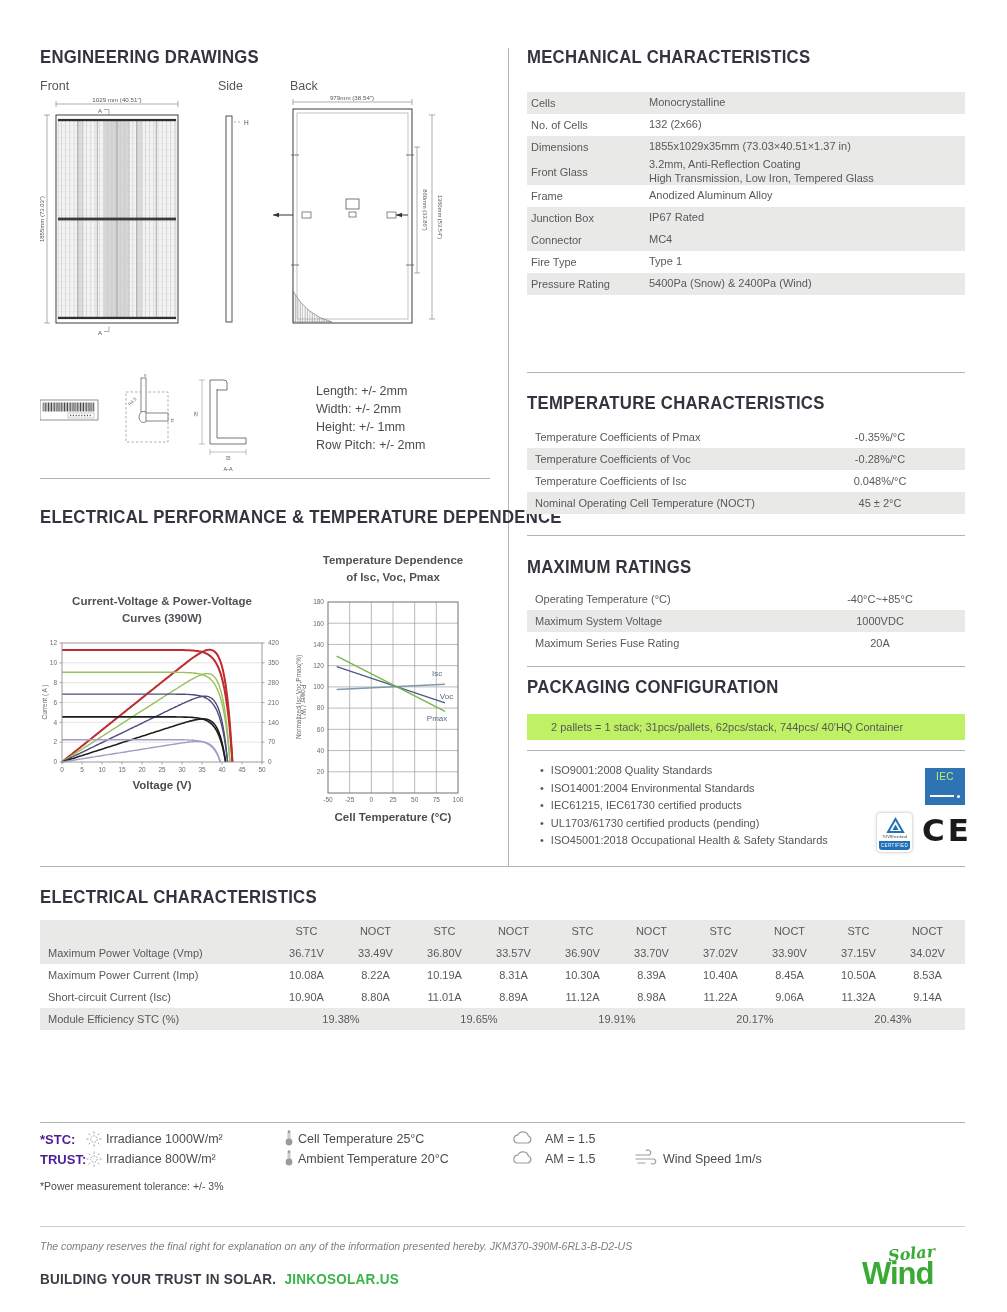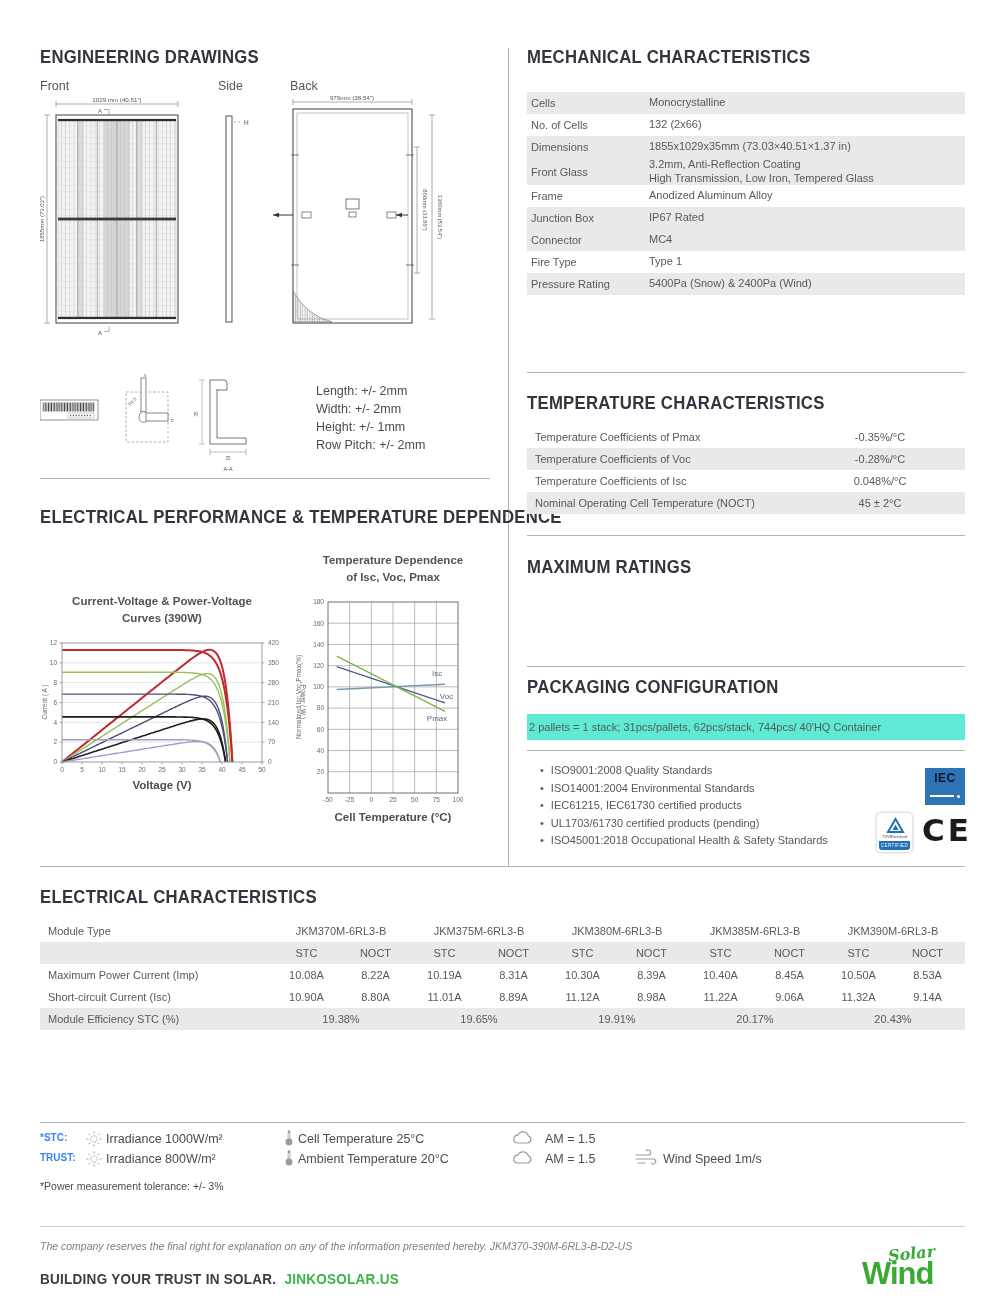--- a/index.html
+++ b/index.html
@@ -13,50 +13,50 @@
 .hline{position:absolute;height:1px;background:#b3b3b3}
 .hline.light{background:#cfcfcf}
 .sublabel{position:absolute;font-size:12.5px;color:#55565a}
 
 .srow{display:flex;align-items:center;min-height:22px;font-size:11px;color:#58595b}
 .srow.gray{background:#e9e9e7}
 .slabel{width:122px;padding-left:4px;flex:none}
 .svalue{flex:1;line-height:13.5px;}
 .crow .slabel2{flex:1;padding-left:8px}
 .crow .svalue2{width:170px;text-align:center;flex:none}
-.bar{position:absolute;background:#5eead4;font-size:11px;line-height:26px;padding-left:2px;color:#58595b}
+.bar{position:absolute;background:#bef264;font-size:11px;line-height:26px;padding-left:24px;color:#58595b}
 .bullets{position:absolute;font-size:11px;color:#565759}
 .bullets .bi{display:flex;margin-bottom:5.5px}
 .bullets .dot{margin-right:7px;color:#565759}
 
 .erow{display:flex;align-items:center;height:22px;font-size:11px;color:#58595b}
 .erow.gray{background:#e9e9e7}
 .elabel{width:232px;padding-left:8px;flex:none}
 .ecell{width:69px;text-align:center;flex:none}
 .ecell.mod{width:138px}
 .ecell.wide{width:138px}
 
 svg text{font-family:"Liberation Sans",sans-serif}
 .ctitle{font-size:11.5px;font-weight:700;fill:#515258}
 .tick{font-size:6.5px;fill:#6a6b6e}
 .axis-big{font-size:11.5px;fill:#4c4d52;font-weight:700}
 .slbl{font-size:8px;fill:#5a6b85}
 
-.nlabel{position:absolute;font-size:10px;font-weight:700;color:#3b82f6;white-space:nowrap}
+.nlabel{position:absolute;font-size:13px;font-weight:700;color:#4c1d95;white-space:nowrap}
 .ntext{position:absolute;font-size:12.5px;color:#4b4c50;white-space:nowrap}
 .nicon{position:absolute}
 .tolnote{position:absolute;font-size:10.5px;color:#4b4c50}
 
 .disclaimer{position:absolute;font-size:10.5px;font-style:italic;color:#7d7e82;white-space:nowrap}
 .tagline{position:absolute;font-size:15px;font-weight:700;color:#3b3c45;letter-spacing:.3px;
   transform:scaleX(.9);transform-origin:left center;white-space:nowrap}
 .tagline .site{color:#3bb54a;margin-left:9px}
 
 .ieclogo{position:absolute;width:40px;height:37px;background:#2e74b5}
-.ieclogo .t{position:absolute;top:3px;left:0;right:0;text-align:center;color:#0f172a;font-weight:700;font-size:12px;letter-spacing:.5px}
+.ieclogo .t{position:absolute;top:3px;left:0;right:0;text-align:center;color:#bef264;font-weight:400;font-size:10px;letter-spacing:.5px}
 .ieclogo .u{position:absolute;left:5px;right:11px;bottom:8px;height:2px;background:#fff}
 .ieclogo .d{position:absolute;right:5px;bottom:7px;width:3px;height:3px;border-radius:50%;background:#fff}
 .tuv{position:absolute;width:37px;height:41px;background:#fff;border:1px solid #e2e2e2;border-radius:5px;box-shadow:0 0 3px rgba(0,0,0,.15)}
 .tuv .band{position:absolute;left:2px;right:2px;bottom:2px;height:9px;background:#1f71b8;border-radius:0 0 3px 3px;color:#fff;font-size:4.5px;line-height:9px;text-align:center;letter-spacing:.4px}
 .tuv .nm{position:absolute;left:0;right:0;top:22px;text-align:center;font-size:3.8px;color:#444}
 .ce{position:absolute;font-size:31px;font-weight:700;color:#1a1a1a;letter-spacing:3px;font-family:"DejaVu Sans",sans-serif}
 .jlogo{position:absolute;color:#3aaa35}
 .jlogo .main{font-size:31px;font-weight:800;letter-spacing:-1px;font-family:"Liberation Sans",sans-serif}
 .jlogo .sub{position:absolute;top:-12px;right:-2px;font-family:"DejaVu Serif",serif;font-style:italic;font-weight:700;font-size:16px;transform:rotate(-6deg)}
 </style>
@@ -372,20 +372,34 @@
         <div class="slabel2">Temperature Coefficients of Isc</div>
         <div class="svalue2">0.048%/°C</div>
       </div>
       <div class="srow crow gray">
         <div class="slabel2">Nominal Operating Cell Temperature (NOCT)</div>
         <div class="svalue2">45 ± 2°C</div>
       </div>
     </div>
 
   <div class="h1" style="left:527px;top:556px">MAXIMUM RATINGS</div>
+  <div class="abs" id="max-rows" style="left:527px;top:588px;width:438px">
+      <div class="srow crow">
+        <div class="slabel2">Operating Temperature (°C)</div>
+        <div class="svalue2">-40°C~+85°C</div>
+      </div>
+      <div class="srow crow gray">
+        <div class="slabel2">Maximum System Voltage</div>
+        <div class="svalue2">1000VDC</div>
+      </div>
+      <div class="srow crow">
+        <div class="slabel2">Maximum Series Fuse Rating</div>
+        <div class="svalue2">20A</div>
+      </div>
+    </div>
 
   <div class="h1" style="left:527px;top:676px">PACKAGING CONFIGURATION</div>
   <div class="bar" style="left:527px;top:714px;width:438px;height:26px">2 pallets = 1 stack; 31pcs/pallets, 62pcs/stack, 744pcs/ 40'HQ Container</div>
 
   <div class="bullets" id="cert-list" style="left:540px;top:764px;width:330px">
       <div class="bi">
         <span class="dot">•</span>
         <span>ISO9001:2008 Quality Standards</span>
       </div>
       <div class="bi">
@@ -415,40 +429,45 @@
       <polygon points="18.5,4 26,17 11,17" fill="none" stroke="#1f71b8" stroke-width="2"></polygon>
       <polygon points="18.5,9.5 21.5,15 15.5,15" fill="#1f71b8"></polygon>
     </svg>
     <span class="nm">TÜVRheinland</span>
     <span class="band">CERTIFIED</span>
   </div>
   <div class="ce" style="left:922px;top:812px">CE</div>
 
   <div class="h1" style="left:40px;top:886px">ELECTRICAL CHARACTERISTICS</div>
   <div class="abs" id="elec-table" style="left:40px;top:920px;width:925px">
-      <div class="erow">
-        <div class="elabel">Module Type</div>
-        <div class="ecell mod">JKM370M-6RL3-B</div>
-        <div class="ecell mod">JKM375M-6RL3-B</div>
-        <div class="ecell mod">JKM380M-6RL3-B</div>
-        <div class="ecell mod">JKM385M-6RL3-B</div>
-        <div class="ecell mod">JKM390M-6RL3-B</div>
-      </div>
       <div class="erow gray">
         <div class="elabel"></div>
         <div class="ecell">STC</div>
         <div class="ecell">NOCT</div>
         <div class="ecell">STC</div>
         <div class="ecell">NOCT</div>
         <div class="ecell">STC</div>
         <div class="ecell">NOCT</div>
         <div class="ecell">STC</div>
         <div class="ecell">NOCT</div>
         <div class="ecell">STC</div>
         <div class="ecell">NOCT</div>
+      </div>
+      <div class="erow gray">
+        <div class="elabel">Maximum Power Voltage (Vmp)</div>
+        <div class="ecell">36.71V</div>
+        <div class="ecell">33.49V</div>
+        <div class="ecell">36.80V</div>
+        <div class="ecell">33.57V</div>
+        <div class="ecell">36.90V</div>
+        <div class="ecell">33.70V</div>
+        <div class="ecell">37.02V</div>
+        <div class="ecell">33.90V</div>
+        <div class="ecell">37.15V</div>
+        <div class="ecell">34.02V</div>
       </div>
       <div class="erow">
         <div class="elabel">Maximum Power Current (Imp)</div>
         <div class="ecell">10.08A</div>
         <div class="ecell">8.22A</div>
         <div class="ecell">10.19A</div>
         <div class="ecell">8.31A</div>
         <div class="ecell">10.30A</div>
         <div class="ecell">8.39A</div>
         <div class="ecell">10.40A</div>

